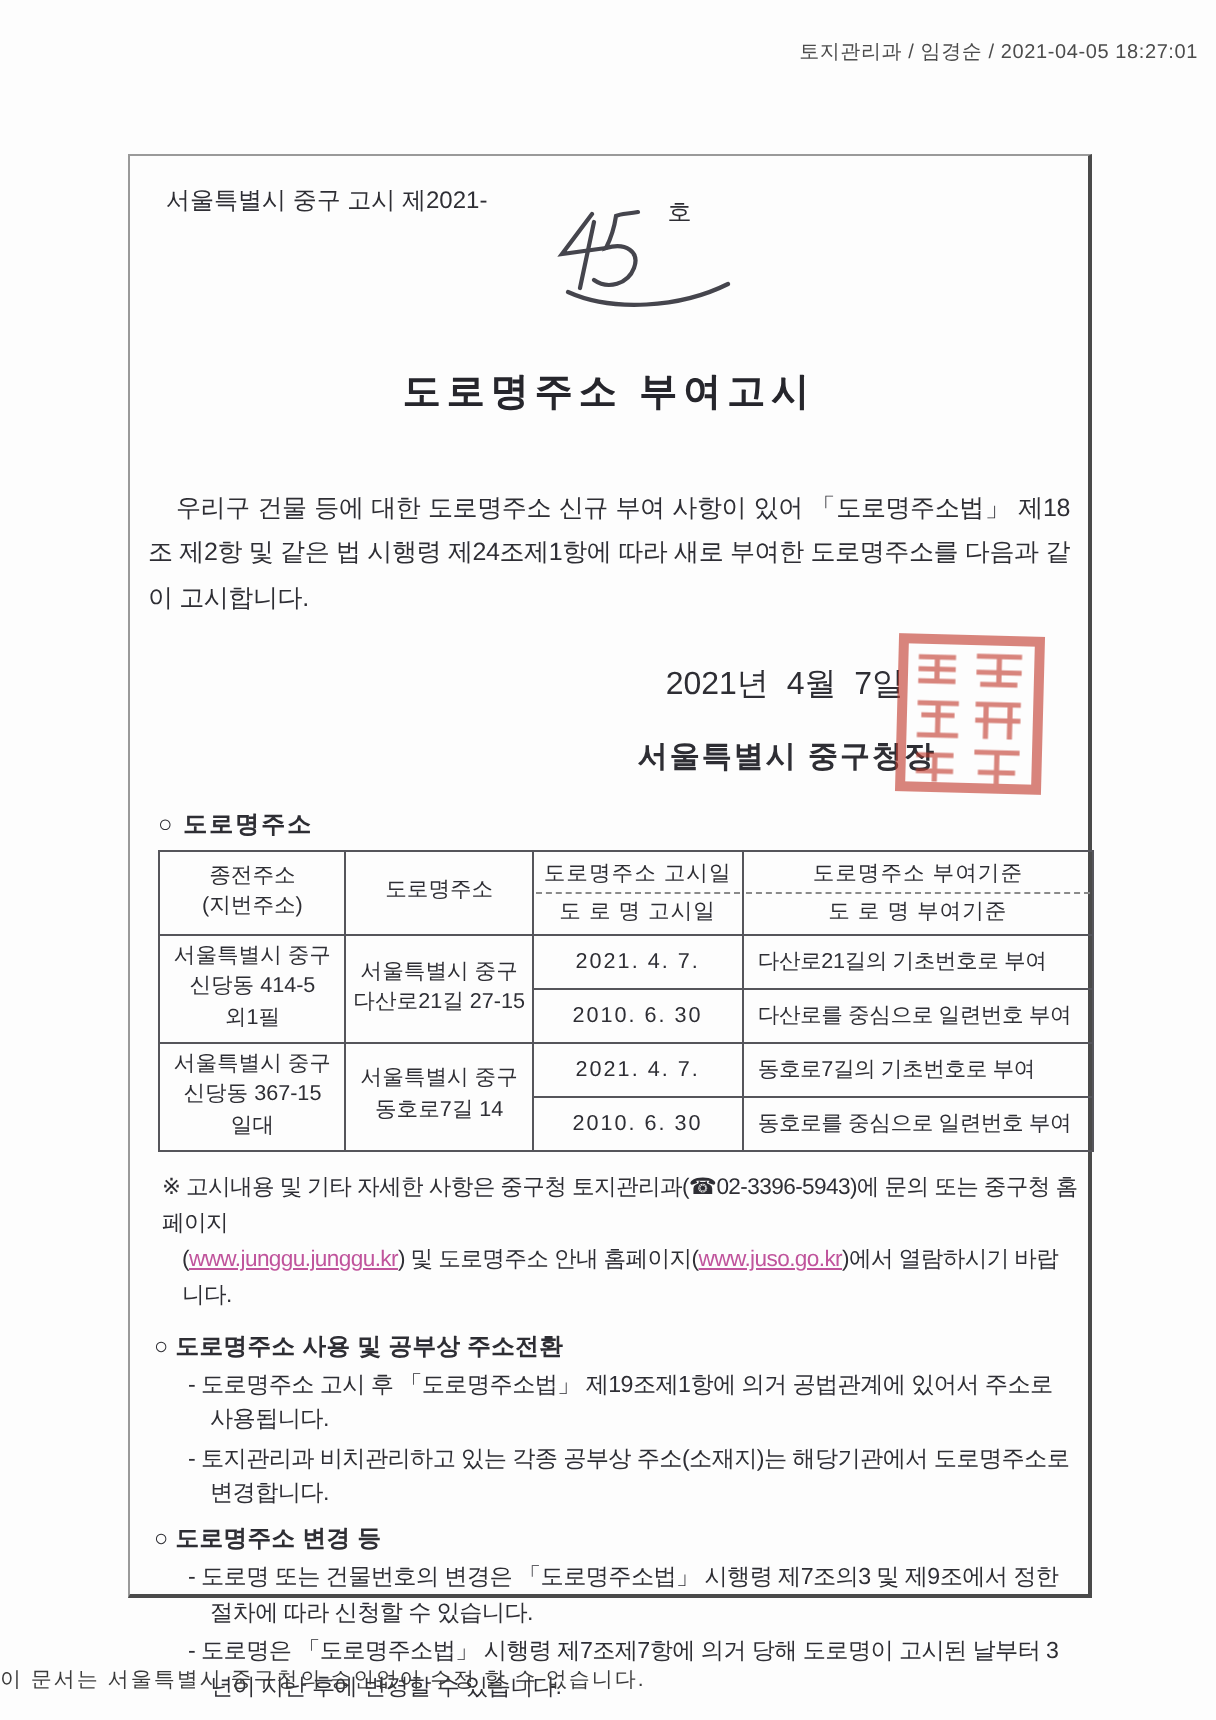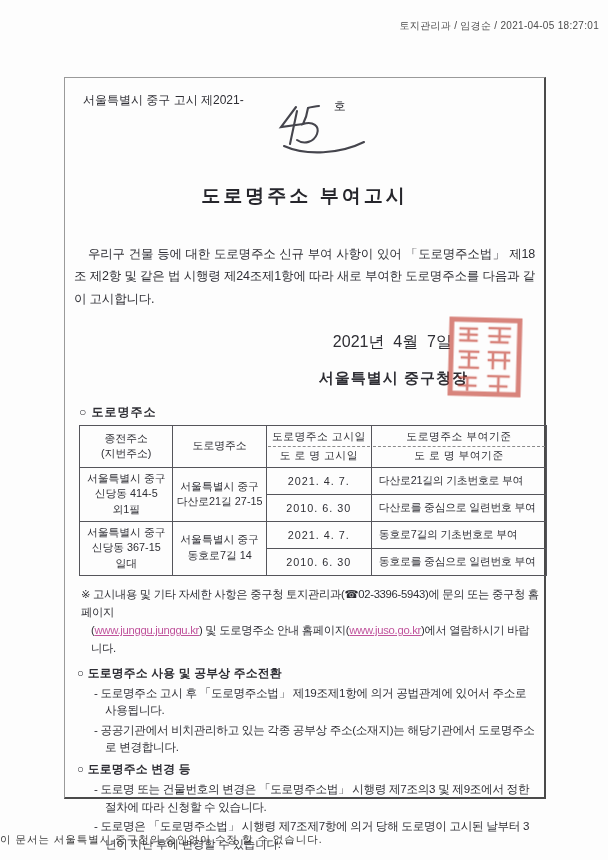--- a/index.html
+++ b/index.html
@@ -153,21 +153,21 @@
       </table>
 
     <div class="note">
       <span>※ 고시내용 및 기타 자세한 사항은 중구청 토지관리과(☎02-3396-5943)에 문의 또는 중구청 홈페이지</span>
       <span class="l2"><span>(</span><span class="url">www.junggu.junggu.kr</span><span>) 및 도로명주소 안내 홈페이지(</span><span class="url">www.juso.go.kr</span><span>)에서 열람하시기 바랍니다.</span></span>
     </div>
 
     <div class="sections">
       <div class="sec-heading">○ 도로명주소 사용 및 공부상 주소전환</div>
       <div class="sec-item">- 도로명주소 고시 후 「도로명주소법」 제19조제1항에 의거 공법관계에 있어서 주소로 사용됩니다.</div>
-      <div class="sec-item">- 공공기관에서 비치관리하고 있는 각종 공부상 주소(소재지)는 해당기관에서 도로명주소로 변경합니다.</div>
+      <div class="sec-item">- 토지관리과 비치관리하고 있는 각종 공부상 주소(소재지)는 해당기관에서 도로명주소로 변경합니다.</div>
 
       <div class="sec-heading">○ 도로명주소 변경 등</div>
       <div class="sec-item">- 도로명 또는 건물번호의 변경은 「도로명주소법」 시행령 제7조의3 및 제9조에서 정한 절차에 따라 신청할 수 있습니다.</div>
       <div class="sec-item">- 도로명은 「도로명주소법」 시행령 제7조제7항에 의거 당해 도로명이 고시된 날부터 3년이 지난 후에 변경할 수 있습니다.</div>
 
       <div class="sec-heading">○ 참고사항</div>
 
     </div>
 
   </div>

